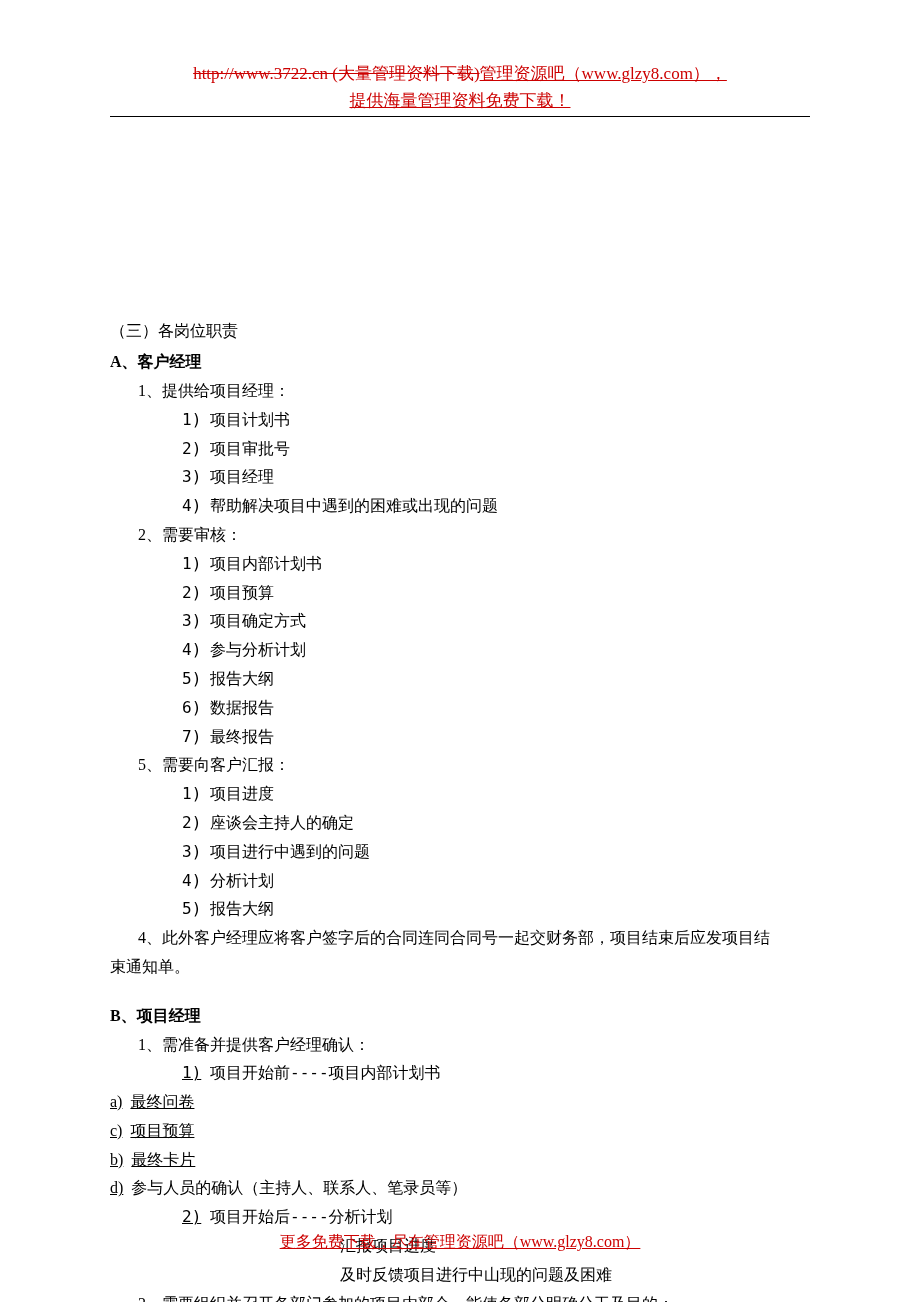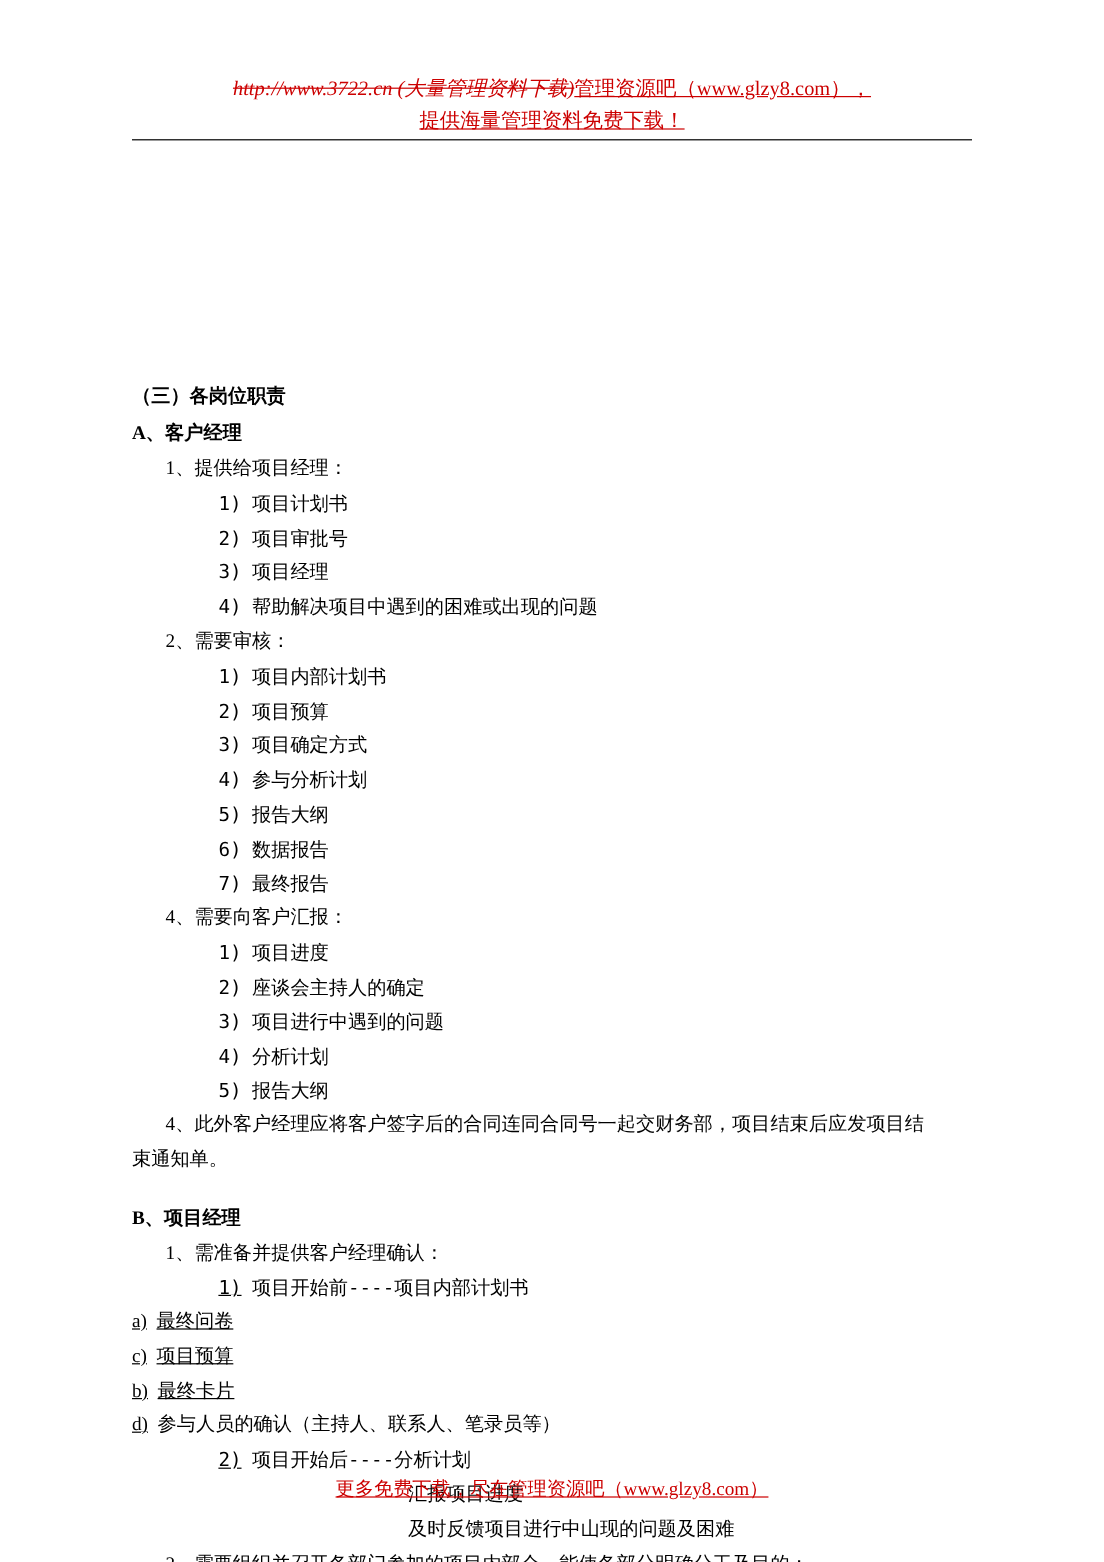--- a/index.html
+++ b/index.html
@@ -23,33 +23,32 @@
       padding-bottom: 2px;
       margin-bottom: 6px;
     }
     .header-line1, .header-line2 {
       font-size: 17px;
       line-height: 1.6;
     }
     .header .strike {
       text-decoration: line-through;
       text-decoration-color: #c00;
-      font-style: italic;
     }
     .header .uline {
       text-decoration: underline;
       text-decoration-color: #c00;
     }
     .content {
       margin-top: 200px;
       font-size: 16px;
       color: #000;
     }
     .h3 {
-      font-weight: bold;
+      font-weight: normal;
       margin-top: 4px;
     }
     .h4 {
       font-weight: bold;
       margin-left: 0;
       margin-top: 2px;
     }
     .l1 { margin-left: 28px; }
     .l2 { margin-left: 72px; font-family: "SimSun", monospace; }
     .l3 { }
@@ -96,21 +95,21 @@
 
     <div class="l1">2、需要审核：</div>
     <div class="l2"><span class="l2-num">1)</span><span>项目内部计划书</span></div>
     <div class="l2"><span class="l2-num">2)</span><span>项目预算</span></div>
     <div class="l2"><span class="l2-num">3)</span><span>项目确定方式</span></div>
     <div class="l2"><span class="l2-num">4)</span><span>参与分析计划</span></div>
     <div class="l2"><span class="l2-num">5)</span><span>报告大纲</span></div>
     <div class="l2"><span class="l2-num">6)</span><span>数据报告</span></div>
     <div class="l2"><span class="l2-num">7)</span><span>最终报告</span></div>
 
-    <div class="l1">4、需要向客户汇报：</div>
+    <div class="l1">5、需要向客户汇报：</div>
     <div class="l2"><span class="l2-num">1)</span><span>项目进度</span></div>
     <div class="l2"><span class="l2-num">2)</span><span>座谈会主持人的确定</span></div>
     <div class="l2"><span class="l2-num">3)</span><span>项目进行中遇到的问题</span></div>
     <div class="l2"><span class="l2-num">4)</span><span>分析计划</span></div>
     <div class="l2"><span class="l2-num">5)</span><span>报告大纲</span></div>
 
     <div class="para">4、此外客户经理应将客户签字后的合同连同合同号一起交财务部，项目结束后应发项目结</div>
     <div>束通知单。</div>
 
     <div class="blank-sep"></div>

